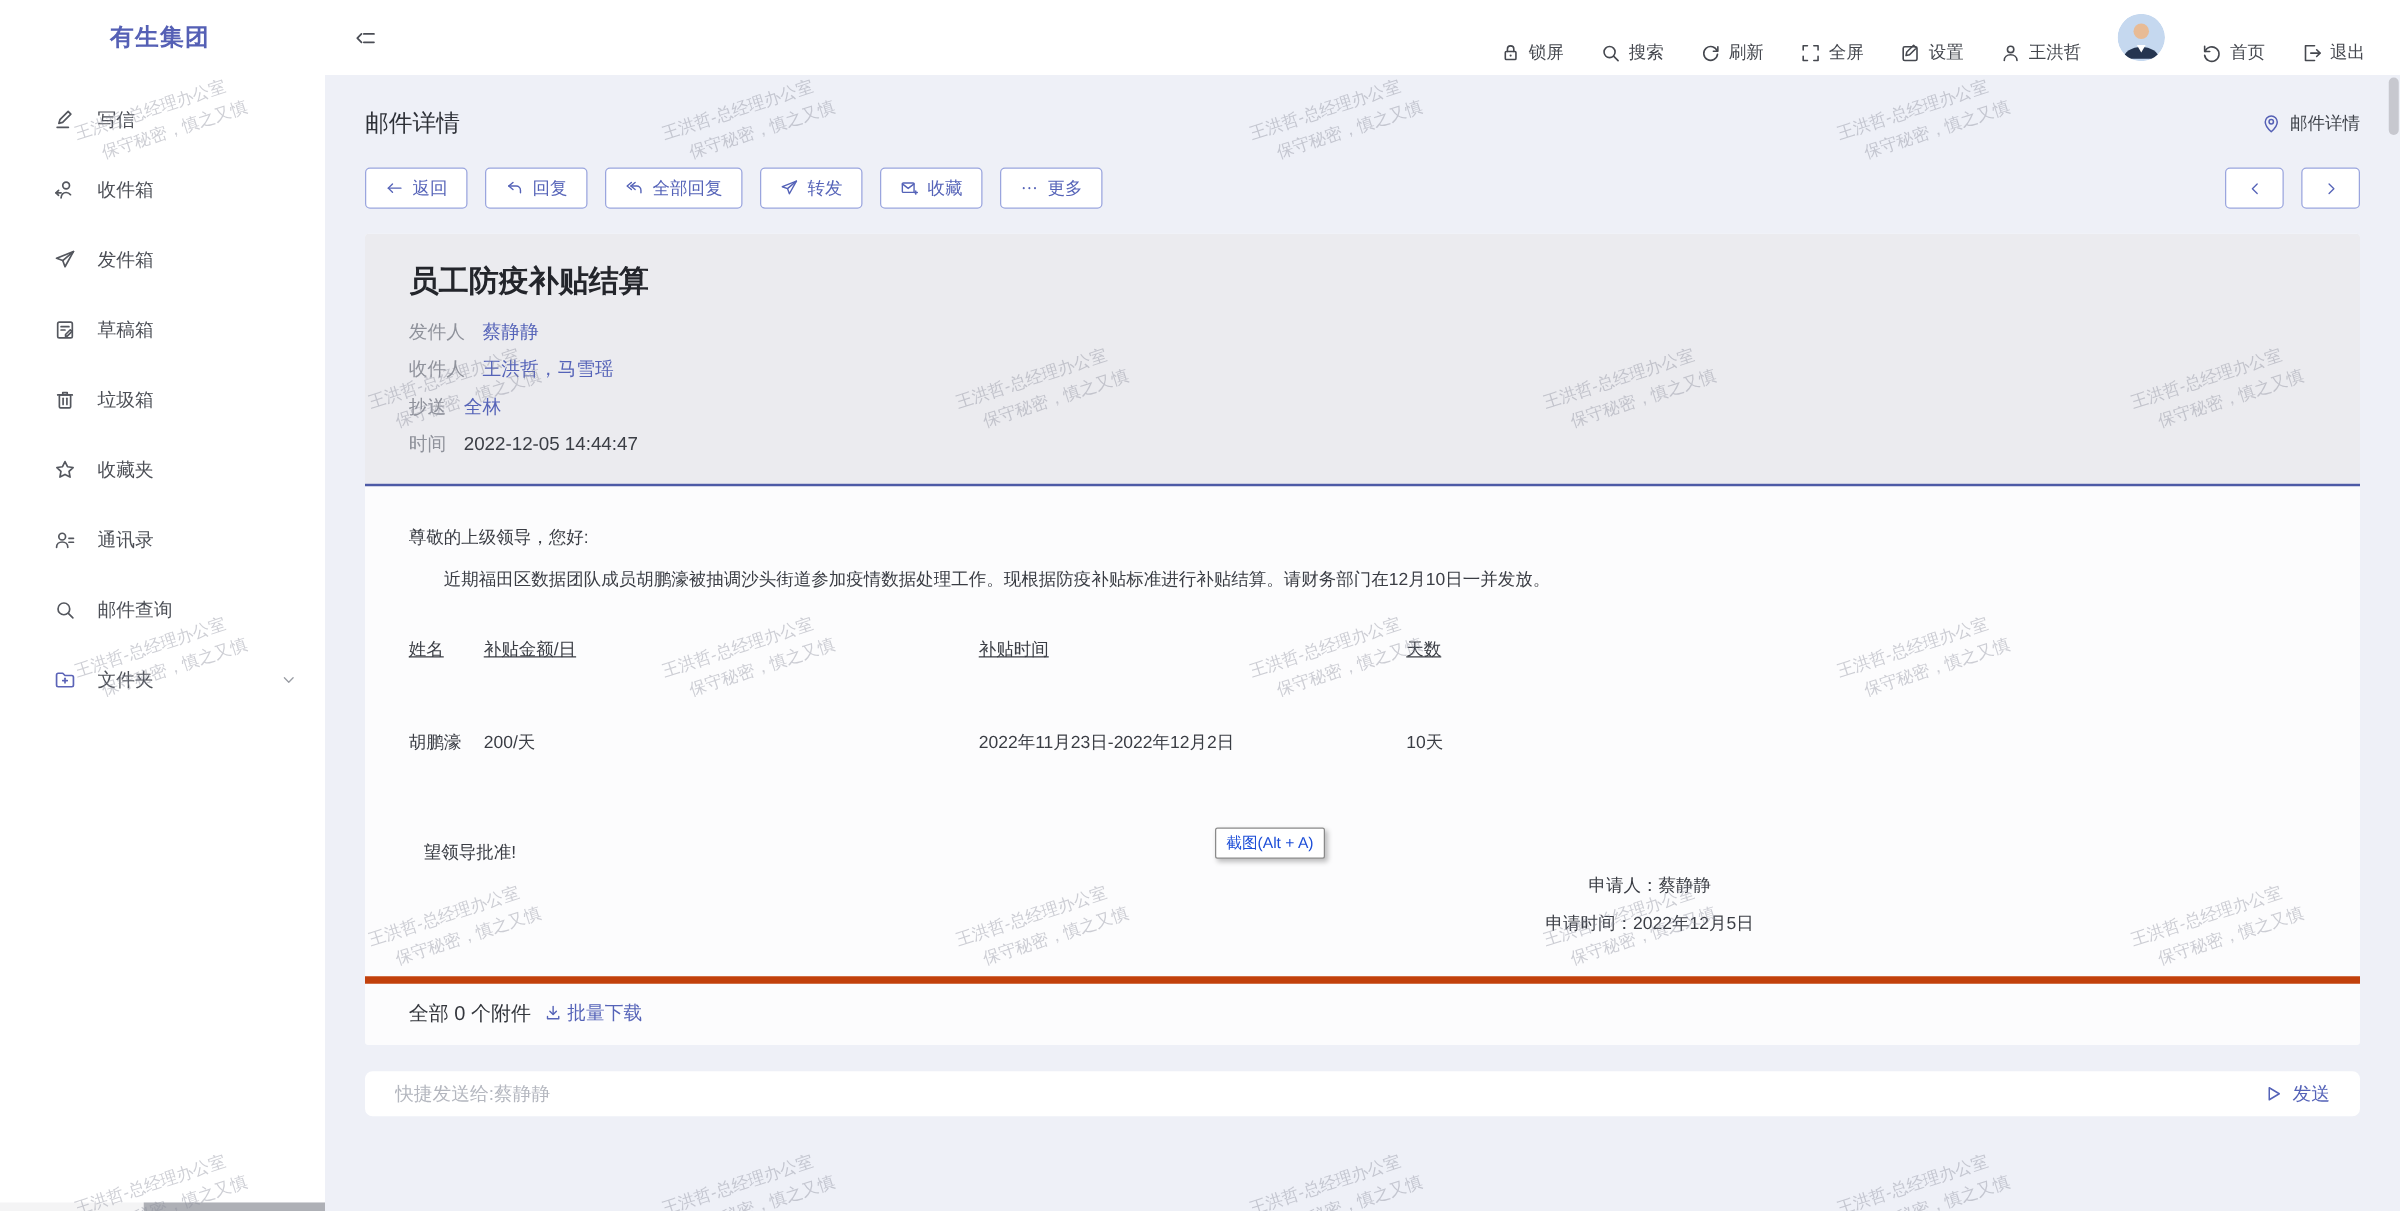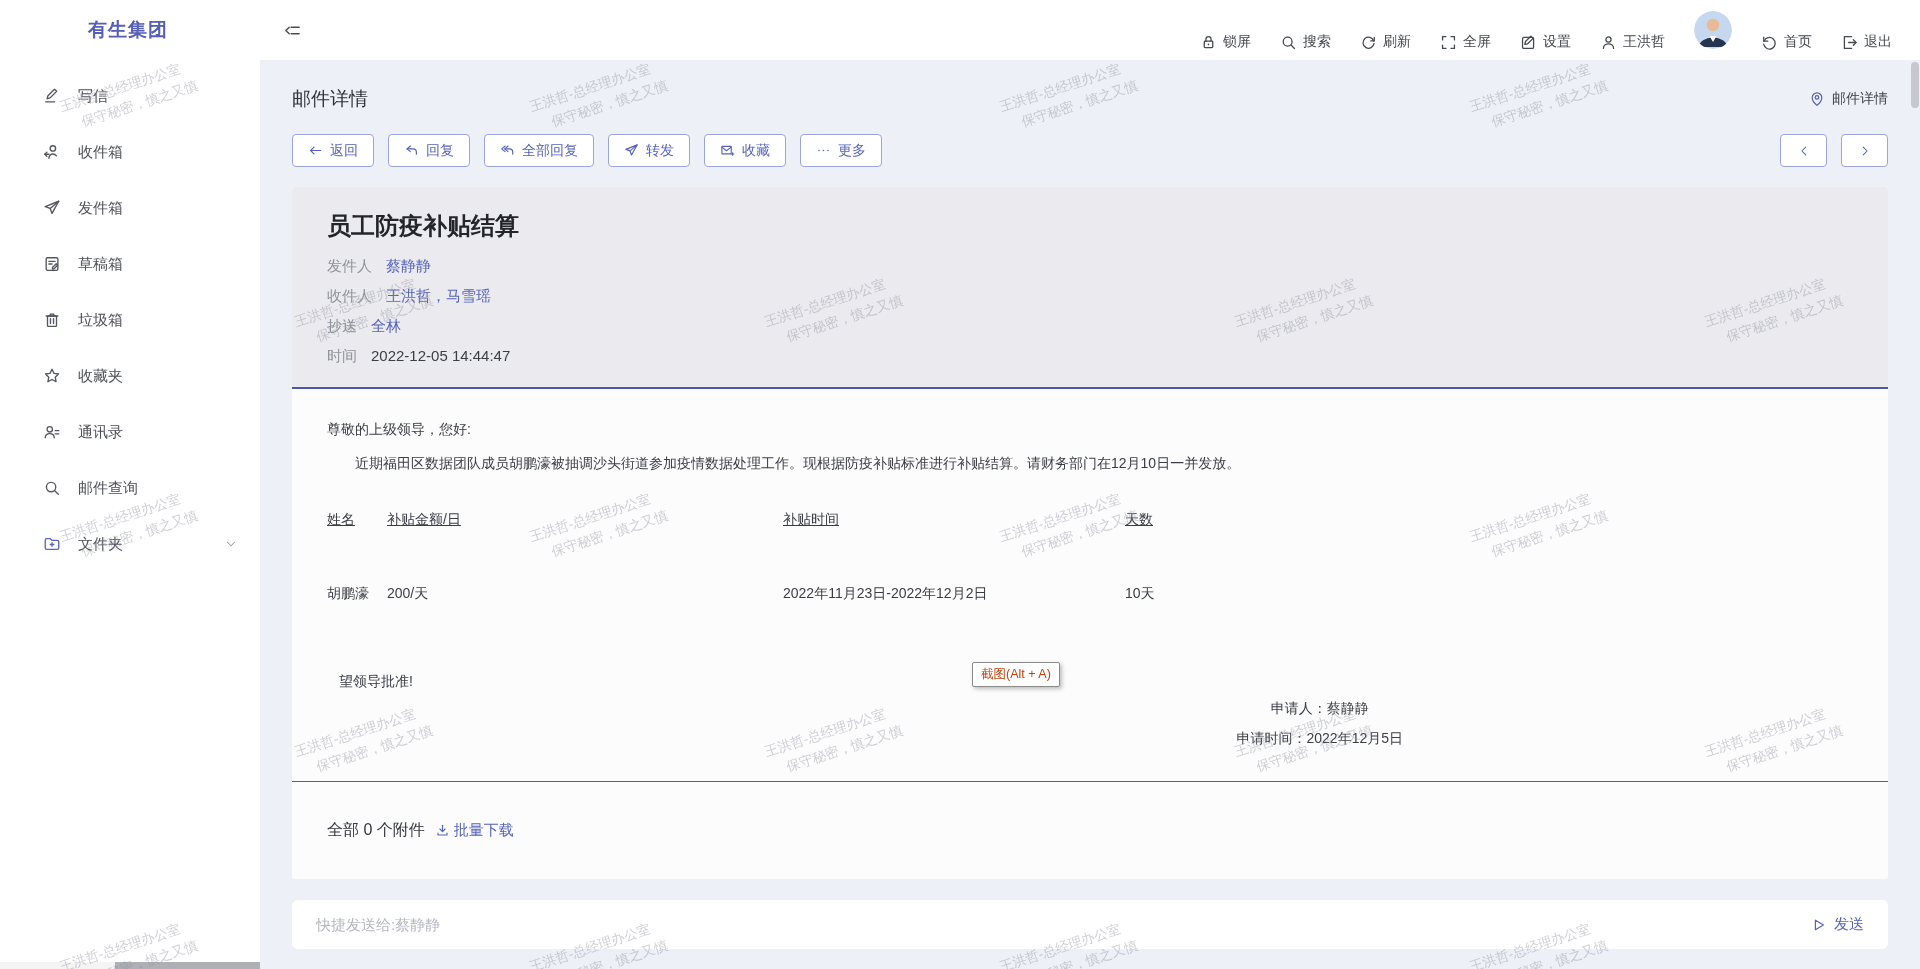--- a/index.html
+++ b/index.html
@@ -51,34 +51,34 @@
   .mail-body { padding:32px 35px 28px; font-size:14px; color:#3a3d44; }
   .greet { margin:0; }
   .para { margin:12px 0 0; text-indent:2em; line-height:24px; }
   .trow { display:flex; }
   .trow.head { margin-top:36px; color:#3a3d44;text-decoration:underline; }
   .trow.data { margin-top:56px; }
   .c1 { width:60px; } .c2 { width:396px; } .c3 { width:342px; }
   .closing { margin:70px 0 0 12px; }
   .sig { width:fit-content; margin:2px 450px 0 auto; text-align:center; line-height:30px; }
 
-  .attach { border-top:1px solid #c2410c; background:#fcfcfd; padding:38px 35px; display:flex; align-items:center; gap:10px; font-size:16px; color:#33363c; }
+  .attach { border-top:6px solid #c2410c; background:#fcfcfd; padding:14px 35px; display:flex; align-items:flex-start; gap:10px; font-size:16px; color:#33363c; }
   .batch { display:flex; align-items:center; gap:4px; color:#5563b8; font-size:15px; text-decoration:none; cursor:pointer; }
 
-  .quick-send { margin-top:21px; height:49px; background:#fff; border-radius:6px; display:flex; align-items:center; padding:0 24px; }
+  .quick-send { margin-top:21px; height:36px; background:#fff; border-radius:6px; display:flex; align-items:center; padding:0 24px; }
   .quick-send input { flex:1; border:none; outline:none; font-size:15px; color:#3a3d44; background:transparent; font-family:inherit; }
   .quick-send input::placeholder { color:#b4b7bf; }
   .send-btn { background:none; border:none; color:#5563b8; font-size:15px; display:flex; align-items:center; gap:7px; cursor:pointer; font-family:inherit; }
 
   
   #watermark-layer { position:absolute; inset:0; z-index:40; pointer-events:none; }
   .wm { position:absolute; transform:rotate(-18deg); font-size:13.5px; line-height:21px; color:rgba(138,141,156,.42); white-space:nowrap; }
   .wm div:last-child { padding-left:16px; }
 
-  .tooltip { position:absolute; left:972px; top:662px; z-index:50; background:#fff; border:1px solid #8a8a8a; border-radius:2px; padding:3px 8px; font-size:12.5px; color:#c2410c; box-shadow:2px 2px 4px rgba(0,0,0,.25); white-space:nowrap; }
+  .tooltip { position:absolute; left:972px; top:662px; z-index:50; background:#fff; border:1px solid #8a8a8a; border-radius:2px; padding:3px 8px; font-size:12.5px; color:#1d4ed8; box-shadow:2px 2px 4px rgba(0,0,0,.25); white-space:nowrap; }
 
   .v-scroll { position:absolute; right:1px; top:62px; bottom:2px; width:8px; z-index:45; }
   .v-scroll .thumb { width:8px; height:46px; background:#c7c8cf; border-radius:4px; }
 </style>
 </head>
 <body>
 
 <div id="app">
 
   <header class="topbar">

